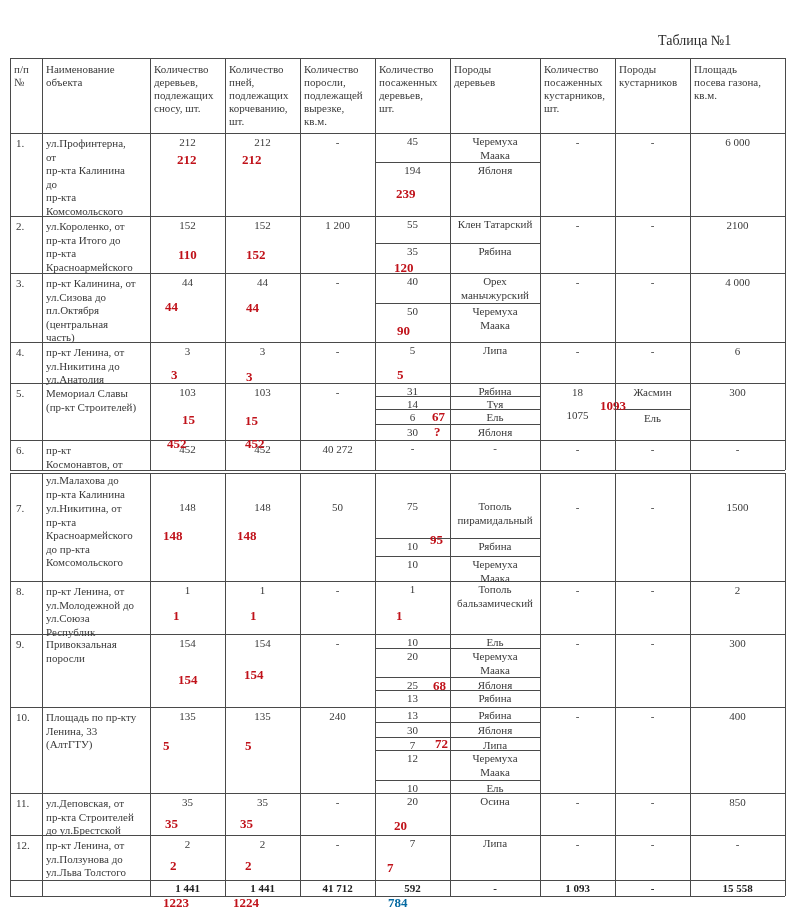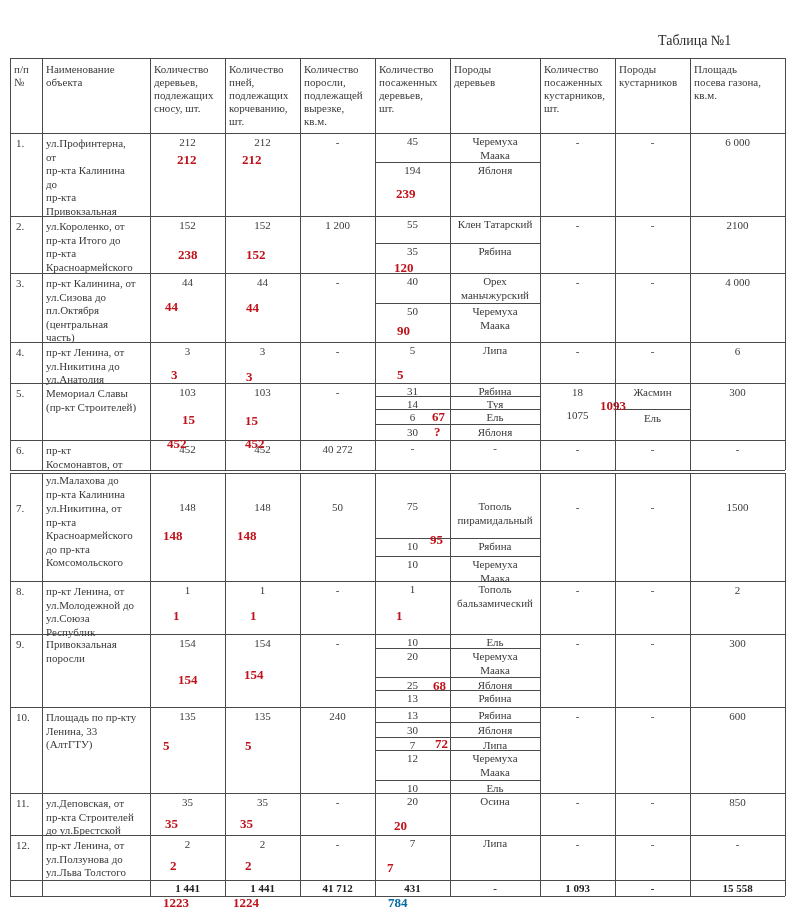--- a/index.html
+++ b/index.html
@@ -58,21 +58,21 @@
     <div class="txt hdr" style="left: 694px; top: 63px; width: 89px;">Площадь
 посева газона,
 кв.м.</div>
     <div class="hline" style="left: 10px; top: 216px; width: 775px;"></div>
     <div class="txt" style="left: 16px; top: 137px; width: 28px;">1.</div>
     <div class="txt" style="left: 46px; top: 137px; width: 102px;">ул.Профинтерна,
 от
 пр-кта Калинина
 до
 пр-кта
-Привокзальная</div>
+Комсомольского</div>
     <div class="txt c" style="left: 150px; top: 136px; width: 75px;">212</div>
     <div class="txt c" style="left: 225px; top: 136px; width: 75px;">212</div>
     <div class="txt c" style="left: 300px; top: 136px; width: 75px;">-</div>
     <div class="txt c" style="left: 375px; top: 135px; width: 75px;">45</div>
     <div class="txt c" style="left: 450px; top: 135px; width: 90px;">Черемуха
 Маака</div>
     <div class="txt c" style="left: 375px; top: 164px; width: 75px;">194</div>
     <div class="txt c" style="left: 450px; top: 164px; width: 90px;">Яблоня</div>
     <div class="hline" style="left: 375px; top: 162px; width: 165px;"></div>
     <div class="txt c" style="left: 540px; top: 136px; width: 75px;">-</div>
@@ -91,21 +91,21 @@
     <div class="txt c" style="left: 225px; top: 219px; width: 75px;">152</div>
     <div class="txt c" style="left: 300px; top: 219px; width: 75px;">1 200</div>
     <div class="txt c" style="left: 375px; top: 218px; width: 75px;">55</div>
     <div class="txt c" style="left: 450px; top: 218px; width: 90px;">Клен Татарский</div>
     <div class="txt c" style="left: 375px; top: 245px; width: 75px;">35</div>
     <div class="txt c" style="left: 450px; top: 245px; width: 90px;">Рябина</div>
     <div class="hline" style="left: 375px; top: 243px; width: 165px;"></div>
     <div class="txt c" style="left: 540px; top: 219px; width: 75px;">-</div>
     <div class="txt c" style="left: 615px; top: 219px; width: 75px;">-</div>
     <div class="txt c" style="left: 690px; top: 219px; width: 95px;">2100</div>
-    <div class="red" style="color: rgb(192, 18, 26); left: 178px; top: 247px;">238</div>
+    <div class="red" style="color: rgb(192, 18, 26); left: 178px; top: 247px;">110</div>
     <div class="red" style="color: rgb(192, 18, 26); left: 246px; top: 247px;">152</div>
     <div class="red" style="color: rgb(192, 18, 26); left: 394px; top: 260px;">120</div>
     <div class="hline" style="left: 10px; top: 342px; width: 775px;"></div>
     <div class="txt" style="left: 16px; top: 277px; width: 28px;">3.</div>
     <div class="txt" style="left: 46px; top: 277px; width: 102px;">пр-кт Калинина, от
 ул.Сизова до
 пл.Октября
 (центральная
 часть)</div>
     <div class="txt c" style="left: 150px; top: 276px; width: 75px;">44</div>
@@ -284,21 +284,21 @@
     <div class="txt c" style="left: 450px; top: 752px; width: 90px;">Черемуха
 Маака</div>
     <div class="txt c" style="left: 375px; top: 782px; width: 75px;">10</div>
     <div class="txt c" style="left: 450px; top: 782px; width: 90px;">Ель</div>
     <div class="hline" style="left: 375px; top: 722px; width: 165px;"></div>
     <div class="hline" style="left: 375px; top: 737px; width: 165px;"></div>
     <div class="hline" style="left: 375px; top: 750px; width: 165px;"></div>
     <div class="hline" style="left: 375px; top: 780px; width: 165px;"></div>
     <div class="txt c" style="left: 540px; top: 710px; width: 75px;">-</div>
     <div class="txt c" style="left: 615px; top: 710px; width: 75px;">-</div>
-    <div class="txt c" style="left: 690px; top: 710px; width: 95px;">600</div>
+    <div class="txt c" style="left: 690px; top: 710px; width: 95px;">400</div>
     <div class="red" style="color: rgb(192, 18, 26); left: 163px; top: 738px;">5</div>
     <div class="red" style="color: rgb(192, 18, 26); left: 245px; top: 738px;">5</div>
     <div class="red" style="color: rgb(192, 18, 26); left: 435px; top: 736px;">72</div>
     <div class="hline" style="left: 10px; top: 835px; width: 775px;"></div>
     <div class="txt" style="left: 16px; top: 797px; width: 28px;">11.</div>
     <div class="txt" style="left: 46px; top: 797px; width: 102px;">ул.Деповская, от
 пр-кта Строителей
 до ул.Брестской</div>
     <div class="txt c" style="left: 150px; top: 796px; width: 75px;">35</div>
     <div class="txt c" style="left: 225px; top: 796px; width: 75px;">35</div>
@@ -347,21 +347,21 @@
     <div class="vline" style="left: 450px; top: 498px; height: 398px;"></div>
     <div class="vline" style="left: 540px; top: 498px; height: 398px;"></div>
     <div class="vline" style="left: 615px; top: 498px; height: 398px;"></div>
     <div class="vline" style="left: 690px; top: 498px; height: 398px;"></div>
     <div class="vline" style="left: 785px; top: 498px; height: 398px;"></div>
     <div class="hline" style="left: 10px; top: 896px; width: 775px;"></div>
     <div class="txt bold" style="left: 14px; top: 882px; width: 80px; margin-top: 34px;">Итого:</div>
     <div class="txt c bold" style="left: 150px; top: 882px; width: 75px;">1 441</div>
     <div class="txt c bold" style="left: 225px; top: 882px; width: 75px;">1 441</div>
     <div class="txt c bold" style="left: 300px; top: 882px; width: 75px;">41 712</div>
-    <div class="txt c bold" style="left: 375px; top: 882px; width: 75px;">431</div>
+    <div class="txt c bold" style="left: 375px; top: 882px; width: 75px;">592</div>
     <div class="txt c bold" style="left: 450px; top: 882px; width: 90px;">-</div>
     <div class="txt c bold" style="left: 540px; top: 882px; width: 75px;">1 093</div>
     <div class="txt c bold" style="left: 615px; top: 882px; width: 75px;">-</div>
     <div class="txt c bold" style="left: 690px; top: 882px; width: 95px;">15 558</div>
     <div class="red" style="color: rgb(192, 18, 26); left: 163px; top: 895px;">1223</div>
     <div class="red" style="color: rgb(192, 18, 26); left: 233px; top: 895px;">1224</div>
     <div class="red" style="color: #0369a1; left: 388px; top: 895px;">784</div>
   </div>
 
 </body></html>

